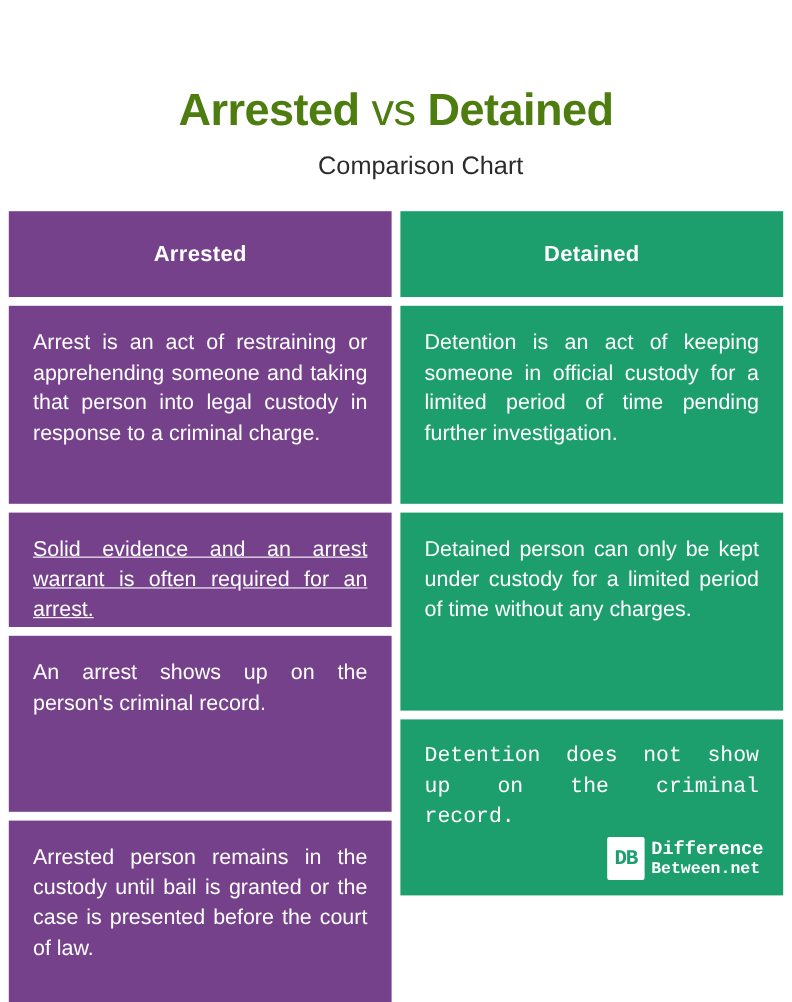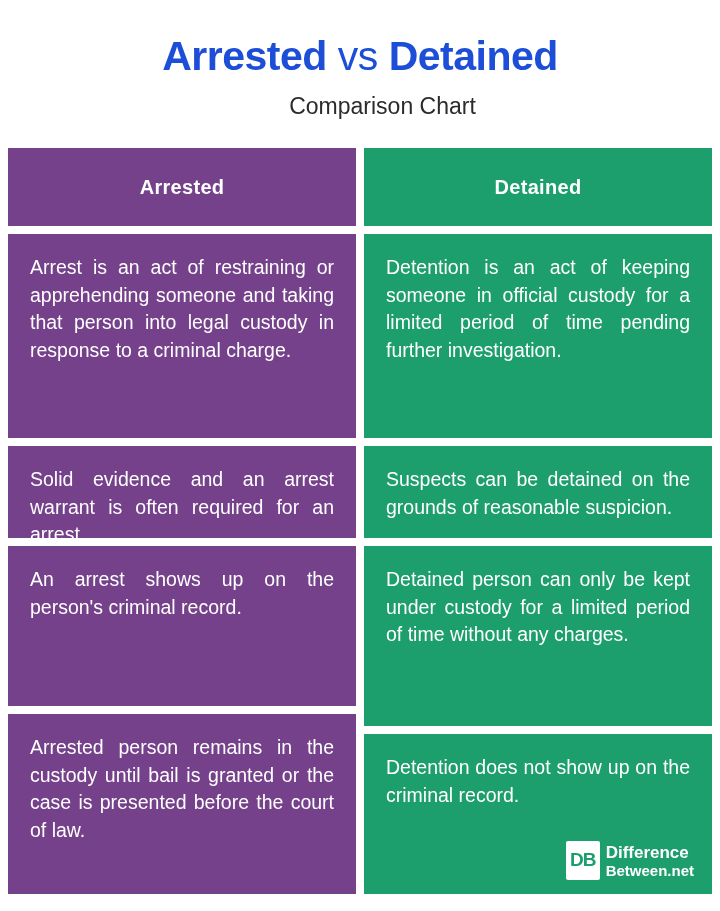--- a/index.html
+++ b/index.html
@@ -22,23 +22,24 @@
     padding: 0;
   }
 
   .titles {
     text-align: center;
     padding-top: 34px;
   }
   .main-title {
     font-size: 41px;
     font-weight: bold;
-    color: #1d4ed8;
+    color: #4d7c0f;
     letter-spacing: -0.5px;
     line-height: 1.1;
+    margin-top: 44px;
   }
   .main-title .vs {
     font-weight: normal;
   }
   .subtitle {
     margin-top: 14px;
     font-size: 23px;
     color: #2b2b2b;
     font-weight: normal;
     padding-left: 45px;
@@ -73,27 +74,28 @@
   }
   .body-cell {
     padding: 20px 22px 18px 22px;
     font-size: 19.5px;
     line-height: 1.42;
     text-align: justify;
     text-justify: inter-word;
     font-weight: 500;
   }
 
-  .r1 { height: 204px; }
-  .r2 { height: 92px; }
+  .r1 { height: 180px; }
+  .r2 { height: 104px; text-decoration: underline; }
   .r3 { height: 180px; }
   .r4 { height: 160px; }
 
   .logo-cell {
     position: relative;
+    font-family: Liberation Mono, monospace;
   }
   .logo {
     position: absolute;
     right: 18px;
     bottom: 14px;
     display: flex;
     align-items: center;
     gap: 6px;
   }
   .logo-mark {
@@ -145,21 +147,20 @@
       <div class="cell head">Arrested</div>
       <div class="cell body-cell r1">Arrest is an act of restraining or apprehending someone and taking that person into legal custody in response to a criminal charge.</div>
       <div class="cell body-cell r2">Solid evidence and an arrest warrant is often required for an arrest.</div>
       <div class="cell body-cell r4">An arrest shows up on the person's criminal record.</div>
       <div class="cell body-cell r3">Arrested person remains in the custody until bail is granted or the case is presented before the court of law.</div>
     </div>
 
     <div class="col col-detained">
       <div class="cell head">Detained</div>
       <div class="cell body-cell r1">Detention is an act of keeping someone in official custody for a limited period of time pending further investigation.</div>
-      <div class="cell body-cell r2">Suspects can be detained on the grounds of reasonable suspicion.</div>
       <div class="cell body-cell r3">Detained person can only be kept under custody for a limited period of time without any charges.</div>
       <div class="cell body-cell r4 logo-cell">
         <span>Detention does not show up on the criminal record.</span>
         <div class="logo">
           <div class="logo-mark">DB</div>
           <div class="logo-text">
             <span class="l1">Difference</span>
             <span class="l2">Between.net</span>
           </div>
         </div>

